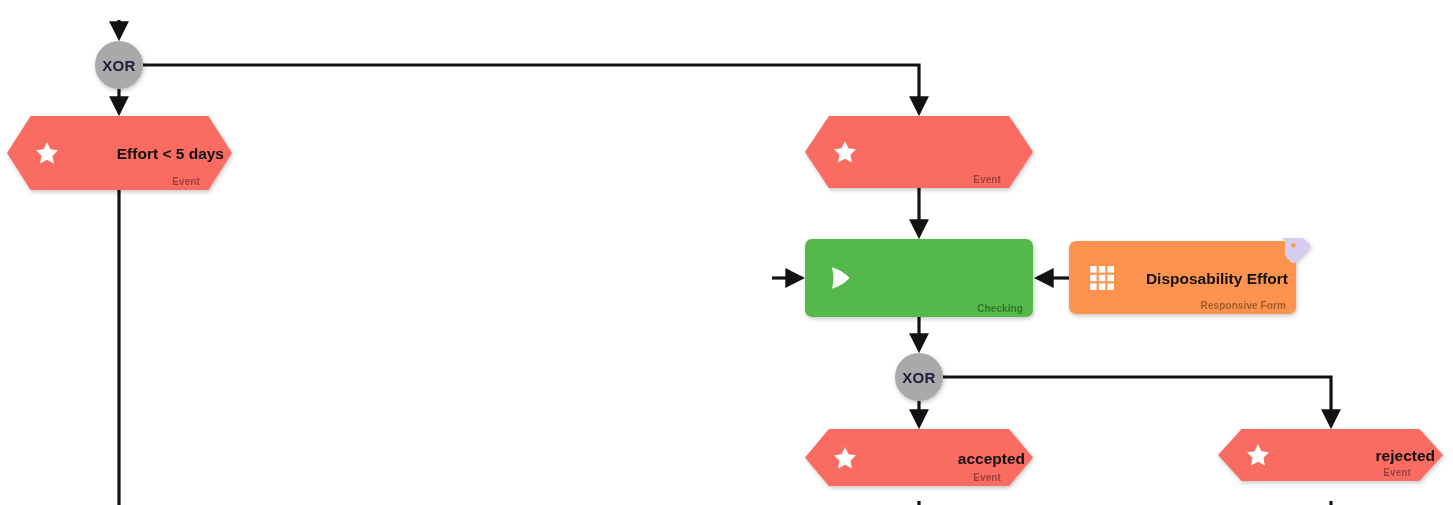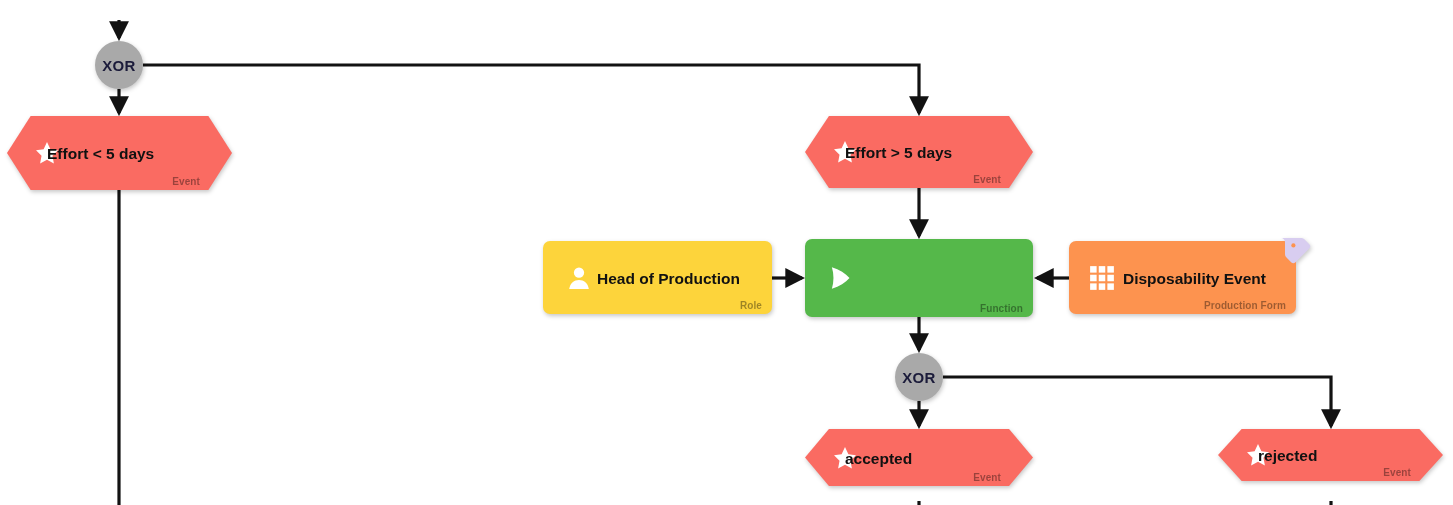--- a/index.html
+++ b/index.html
@@ -40,21 +40,21 @@
     left: 0; top: 0;
     width: 100%;
     height: 100%;
   }
   .node-label {
     position: absolute;
     left: 0;
     top: 50%;
     transform: translateY(-50%);
     width: 100%;
-    text-align: left;
+    text-align: right;
     font-size: 15.5px;
     font-weight: bold;
     color: #111111;
     line-height: 19px;
     padding: 0 8px;
     box-sizing: border-box;
     white-space: pre-line;
   }
   .node-type {
     position: absolute;
@@ -171,40 +171,30 @@
     </svg>
     <div class="node-label">Effort &lt; 5 days</div>
     <div class="node-type">Event</div>
   </div>
 
   <div class="node event" style="left:805px; top:96px; width:228px; height:72px;">
     <div class="node-body"></div>
     <svg class="node-icon" viewBox="0 0 24 24">
       <path fill="#ffffff" d="M12 2.6 L14.9 8.7 L21.4 9.6 L16.7 14.3 L17.9 21 L12 17.8 L6.1 21 L7.3 14.3 L2.6 9.6 L9.1 8.7 Z"></path>
     </svg>
-    <div class="node-label">Effort &gt; 5 days</div>
-    <div class="node-type">Event</div>
-  </div>
-
-  <div class="node rect role" style="left:543px; top:221px; width:229px; height:73px;">
-    <div class="node-body"></div>
-    <svg class="node-icon" viewBox="0 0 24 24">
-      <circle cx="12" cy="7.4" r="4.4" fill="#ffffff"></circle>
-      <path fill="#ffffff" d="M3.6 21.4 C4.4 16.6 7.8 13.8 12 13.8 C16.2 13.8 19.6 16.6 20.4 21.4 Z"></path>
-    </svg>
-    <div class="node-label">Head of Production</div>
-    <div class="node-type">Role</div>
-  </div>
+    <div class="node-type">Event</div>
+  </div>
+
 
   <div class="node rect func" style="left:805px; top:219px; width:228px; height:78px;">
     <div class="node-body"></div>
     <svg class="node-icon" viewBox="0 0 24 24" style="left:20px; width:30px; height:30px;">
       <path fill="#ffffff" d="M5.5 3.4 C11.6 5.2 16.4 8.2 19.6 12 C16.4 15.8 11.6 18.8 5.5 20.6 C7.2 15.2 7.2 8.8 5.5 3.4 Z"></path>
     </svg>
-    <div class="node-type">Function</div>
+    <div class="node-type">Checking</div>
   </div>
 
   <div class="node rect form" style="left:1069px; top:221px; width:227px; height:73px;">
     <div class="node-body"></div>
     <svg class="tag-deco" viewBox="0 0 44 44">
       <path fill="#d8cdf0" d="M13 5 L33 5 C34.4 5 35.6 5.5 36.6 6.5 L41.5 11.4 C42.6 12.5 42.6 14.1 41.5 15.2 L27.2 29.5 C26.1 30.6 24.5 30.6 23.4 29.5 L18.5 24.6 C17.5 23.6 17 22.4 17 21 L17 9 C17 6.8 15.2 5 13 5 Z"></path>
       <circle cx="25.4" cy="12.4" r="2.1" fill="#fd934f"></circle>
     </svg>
     <svg class="node-icon" viewBox="0 0 24 24" style="left:18px; width:30px; height:30px;">
       <g fill="#ffffff">
@@ -212,22 +202,22 @@
         <rect x="9.4" y="2.5" width="5.2" height="5.2"></rect>
         <rect x="16.3" y="2.5" width="5.2" height="5.2"></rect>
         <rect x="2.5" y="9.4" width="5.2" height="5.2"></rect>
         <rect x="9.4" y="9.4" width="5.2" height="5.2"></rect>
         <rect x="16.3" y="9.4" width="5.2" height="5.2"></rect>
         <rect x="2.5" y="16.3" width="5.2" height="5.2"></rect>
         <rect x="9.4" y="16.3" width="5.2" height="5.2"></rect>
         <rect x="16.3" y="16.3" width="5.2" height="5.2"></rect>
       </g>
     </svg>
-    <div class="node-label">Disposability Event</div>
-    <div class="node-type">Production Form</div>
+    <div class="node-label">Disposability Effort</div>
+    <div class="node-type">Responsive Form</div>
   </div>
 
   <div class="gateway" style="left:895px; top:333px;">
     <span>XOR</span>
   </div>
 
   <div class="node event" style="left:805px; top:409px; width:228px; height:57px;">
     <div class="node-body"></div>
     <svg class="node-icon" viewBox="0 0 24 24">
       <path fill="#ffffff" d="M12 2.6 L14.9 8.7 L21.4 9.6 L16.7 14.3 L17.9 21 L12 17.8 L6.1 21 L7.3 14.3 L2.6 9.6 L9.1 8.7 Z"></path>

